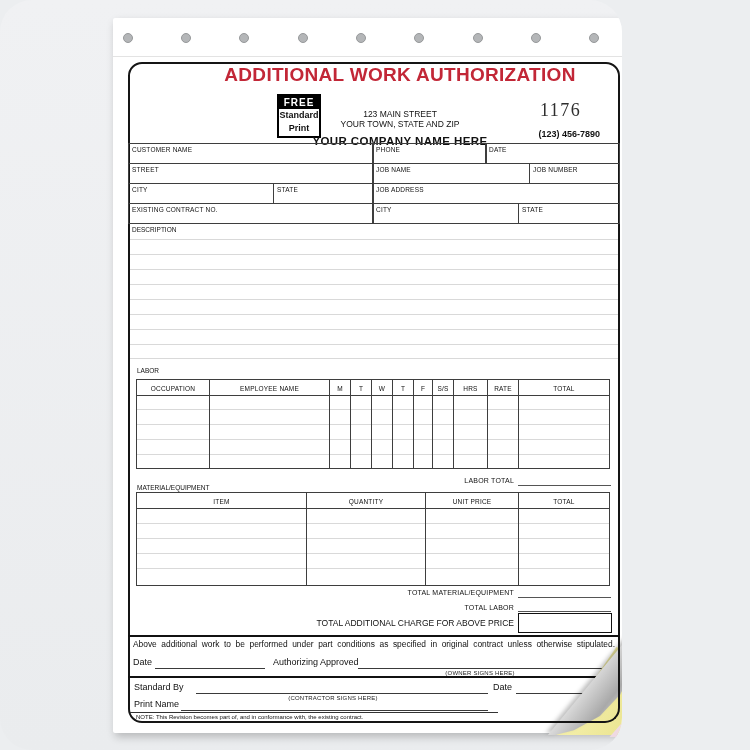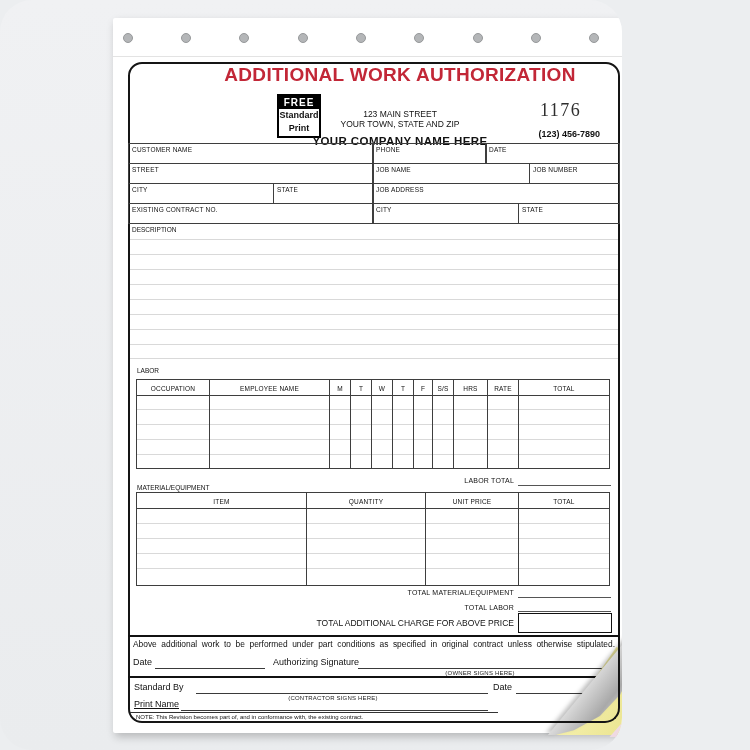--- a/index.html
+++ b/index.html
@@ -195,33 +195,33 @@
   <div class="a tiny-r" style="left:330px;top:604px;width:184px;z-index:3;">TOTAL LABOR</div>
   <div class="a sline" style="left:518px;top:611px;width:93px;z-index:3;"></div>
   <div class="a" style="left:200px;top:618px;width:314px;text-align:right;font-size:8.5px;z-index:3;">TOTAL ADDITIONAL CHARGE FOR ABOVE PRICE</div>
   <div class="a" style="left:518px;top:613px;width:94px;height:20px;border:1.5px solid #111;background:#fff;z-index:3;"></div>
 
   <div class="a" style="left:128px;top:635px;width:492px;height:1.5px;background:#111;z-index:3;"></div>
   <div class="a" style="left:133px;top:639px;width:482px;font-size:8.4px;text-align:justify;text-align-last:justify;z-index:3;">Above additional work to be performed under part conditions as specified in original contract unless otherwise stipulated.</div>
 
   <div class="a sig" style="left:133px;top:657px;z-index:3;">Date</div>
   <div class="a rule" style="left:155px;top:668px;width:110px;z-index:3;"></div>
-  <div class="a sig" style="left:273px;top:657px;z-index:3;">Authorizing Signature</div>
+  <div class="a sig" style="left:273px;top:657px;z-index:3;">Authorizing Approved</div>
   <div class="a rule" style="left:358px;top:668px;width:258px;z-index:3;"></div>
   <div class="a hint" style="left:380px;top:670px;width:200px;z-index:3;">(OWNER SIGNS HERE)</div>
 
   <div class="a" style="left:128px;top:676px;width:492px;height:1.5px;background:#111;z-index:3;"></div>
 
   <div class="a sig" style="left:134px;top:682px;z-index:3;">Standard By</div>
   <div class="a rule" style="left:196px;top:693px;width:292px;z-index:3;"></div>
   <div class="a hint" style="left:238px;top:695px;width:190px;z-index:3;">(CONTRACTOR SIGNS HERE)</div>
   <div class="a sig" style="left:493px;top:682px;z-index:3;">Date</div>
   <div class="a rule" style="left:516px;top:693px;width:90px;z-index:3;"></div>
 
-  <div class="a sig" style="left:134px;top:699px;z-index:3;text-decoration:underline;">Print Name</div>
+  <div class="a sig" style="left:134px;top:699px;z-index:3;">Print Name</div>
   <div class="a rule" style="left:181px;top:710px;width:307px;z-index:3;"></div>
 
   <div class="a" style="left:130px;top:712px;width:368px;height:1px;background:#333;z-index:3;"></div>
   <div class="a" style="left:136px;top:714px;font-size:6px;white-space:nowrap;z-index:3;">NOTE: This Revision becomes part of, and in conformance with, the existing contract.</div>
 
   <div class="a" style="left:556px;top:645px;width:83px;height:90px;z-index:8;
        background:linear-gradient(115deg,#f6f1ae 30%,#ece695 80%);
        clip-path:polygon(73% 2%, 100% 20%, 100% 100%, 0% 100%);"></div>
   <div class="a" style="left:601px;top:697px;width:39px;height:40px;z-index:10;
        background:linear-gradient(135deg,#f4e3eb 20%,#ecd5df 85%);

